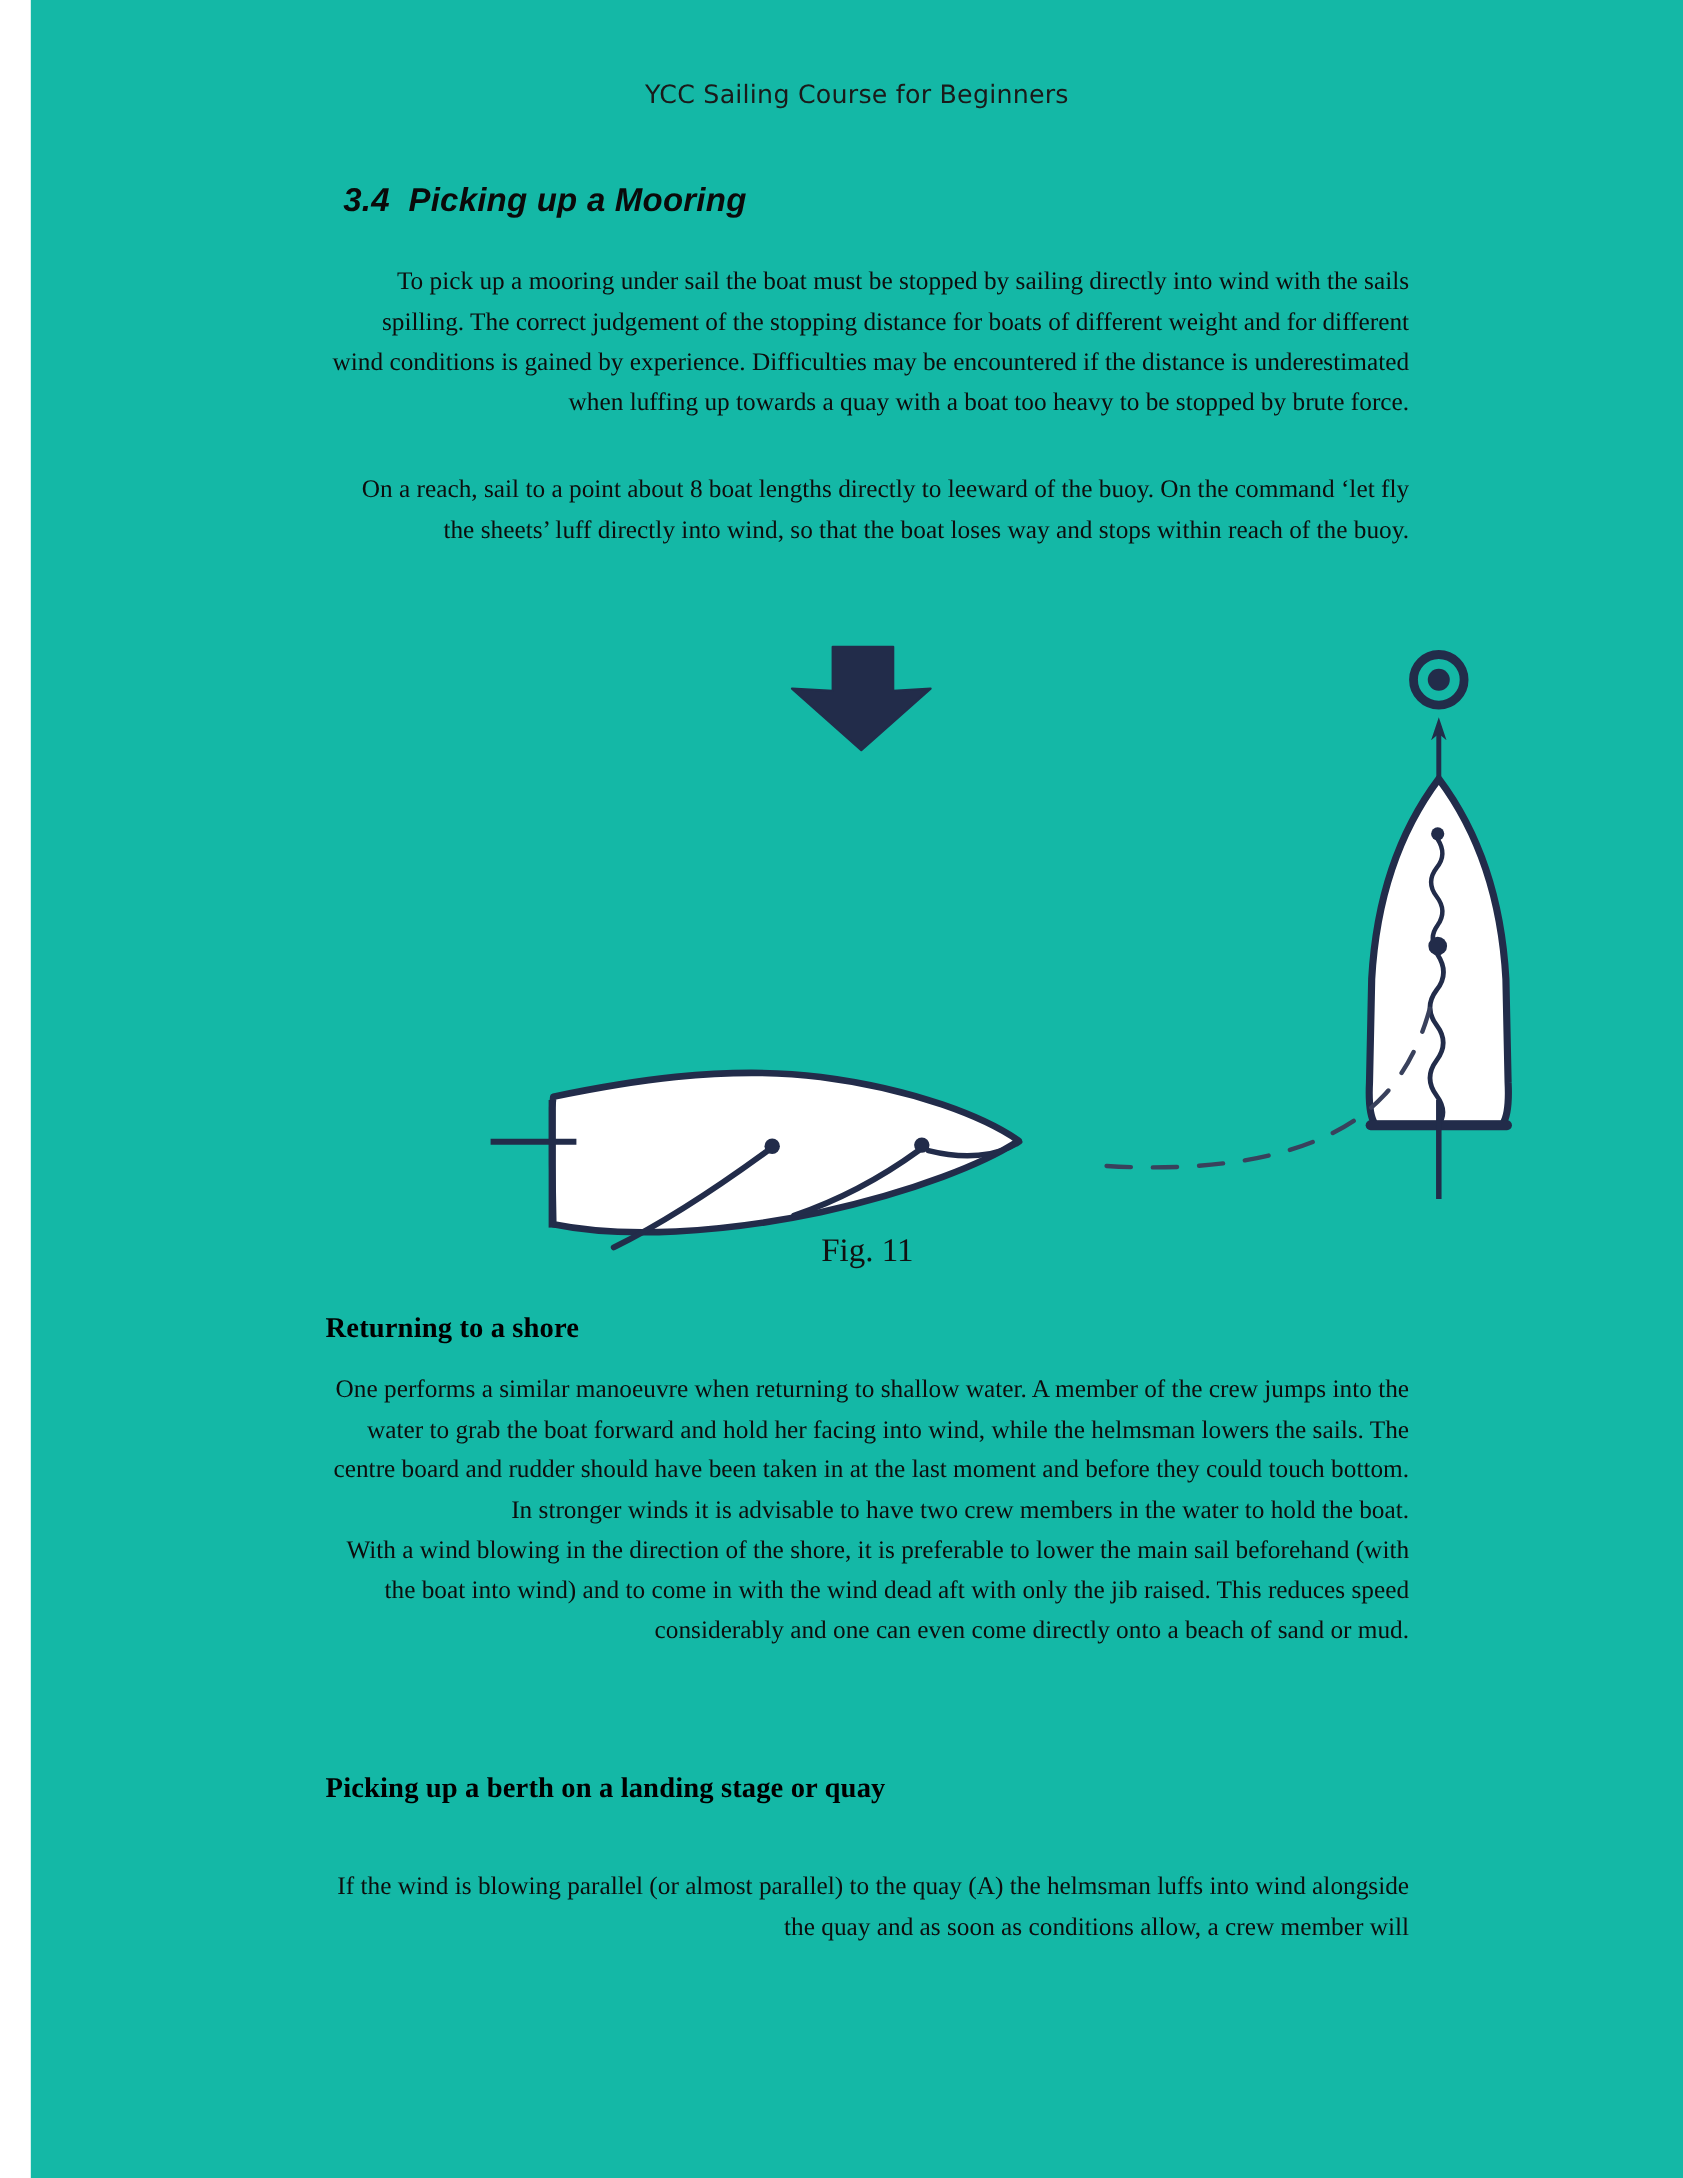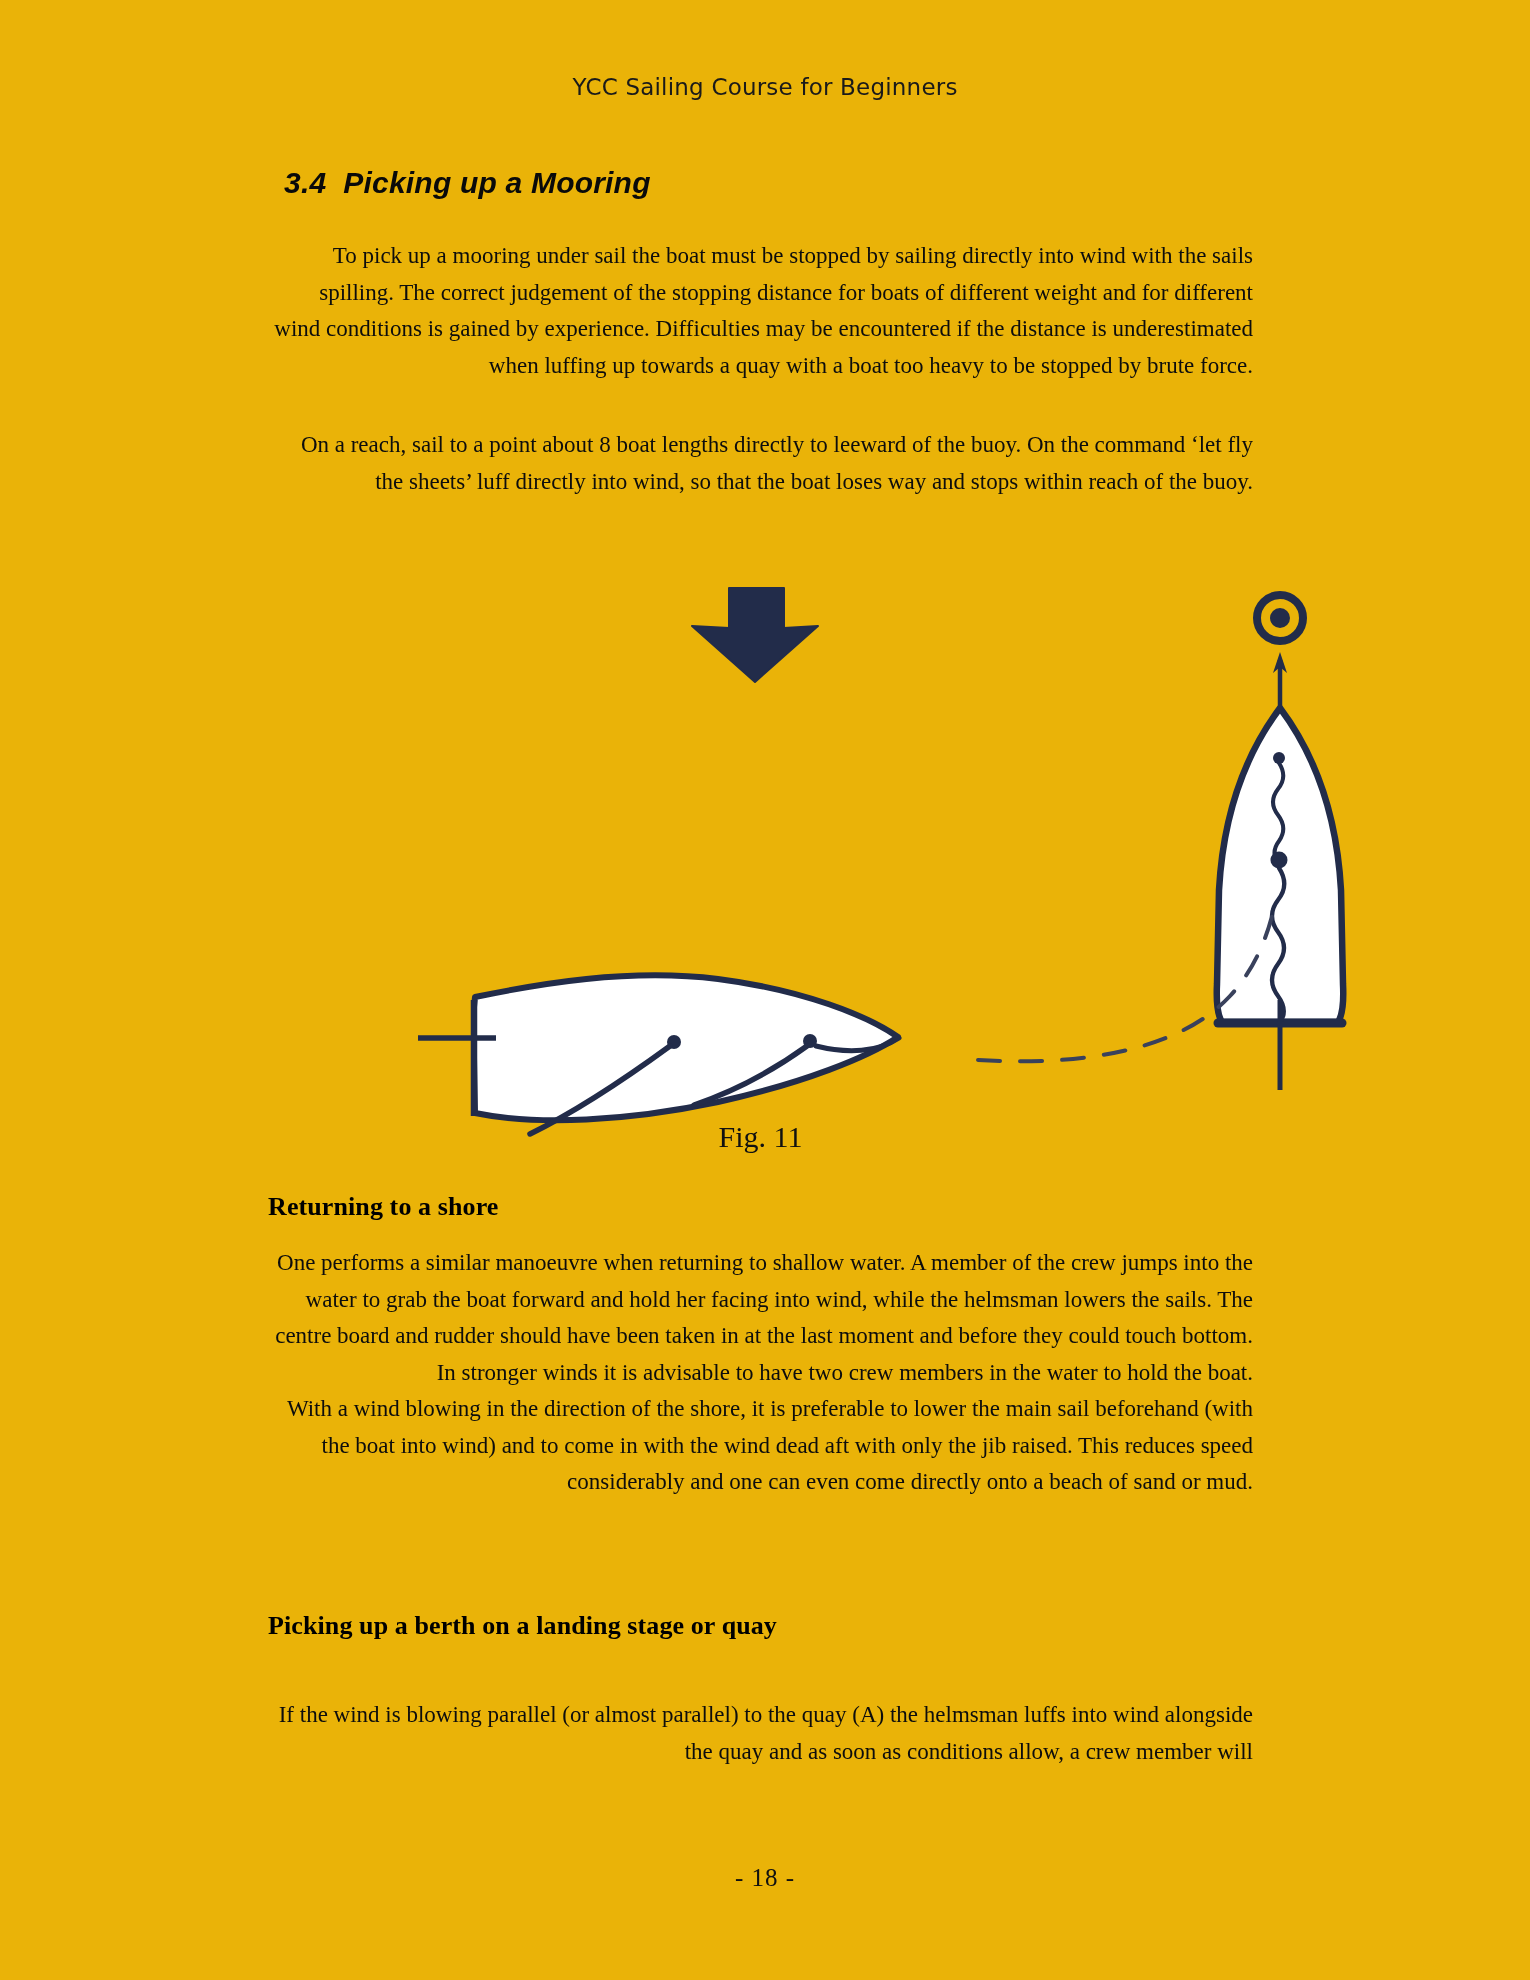--- a/index.html
+++ b/index.html
@@ -12,21 +12,22 @@
     height: 1980px;
     position: relative;
     font-family: "Liberation Serif", serif;
     color: #000000;
     overflow: hidden;
   }
 
   .page {
     position: absolute;
     inset: 0;
-    background: #eab308;
+    background: #14b8a6;
+    margin-left: 28px;
   }
 
   
   .running-header {
     position: absolute;
     top: 74px;
     left: 0;
     right: 0;
     text-align: center;
     font-family: "DejaVu Sans", sans-serif;
@@ -222,15 +223,14 @@
     <h3 class="sub-heading sub1">Returning to a shore</h3>
 
     <p class="body-para para3">One performs a similar manoeuvre when returning to shallow water. A member of the crew jumps into the water to grab the boat forward and hold her facing into wind, while the helmsman lowers the sails. The centre board and rudder should have been taken in at the last moment and before they could touch bottom.<br>In stronger winds it is advisable to have two crew members in the water to hold the boat.<br>With a wind blowing in the direction of the shore, it is preferable to lower the main sail beforehand (with the boat into wind) and to come in with the wind dead aft with only the jib raised. This reduces speed considerably and one can even come directly onto a beach of sand or mud.</p>
 
     <h3 class="sub-heading sub2">Picking up a berth on a landing stage or quay</h3>
 
     <p class="body-para para4">If the wind is blowing parallel (or almost parallel) to the quay (A) the helmsman luffs into wind alongside the quay and as soon as conditions allow, a crew member will</p>
 
   </div>
 
-  <div class="page-footer">- 18 -</div>
 
 </div>
 
 </body></html>

